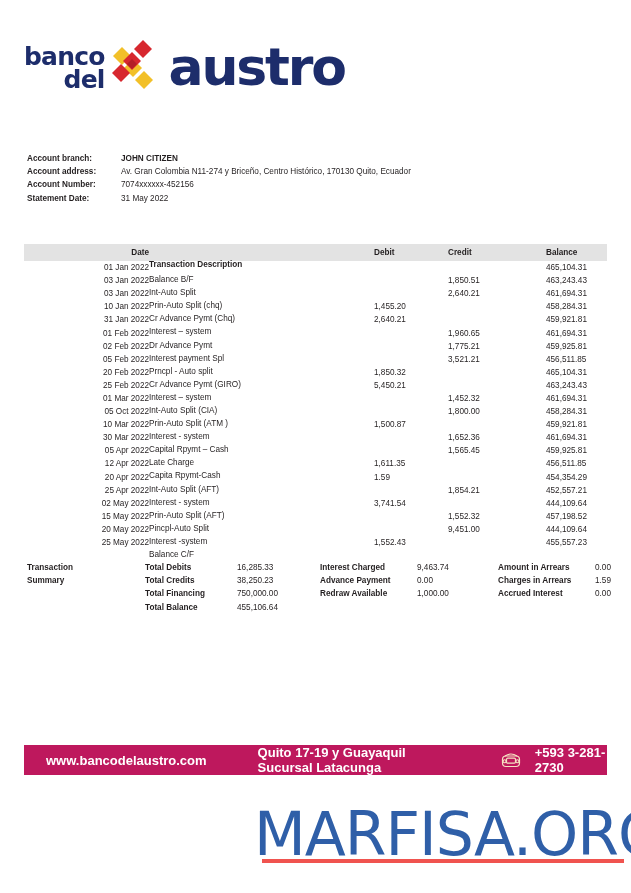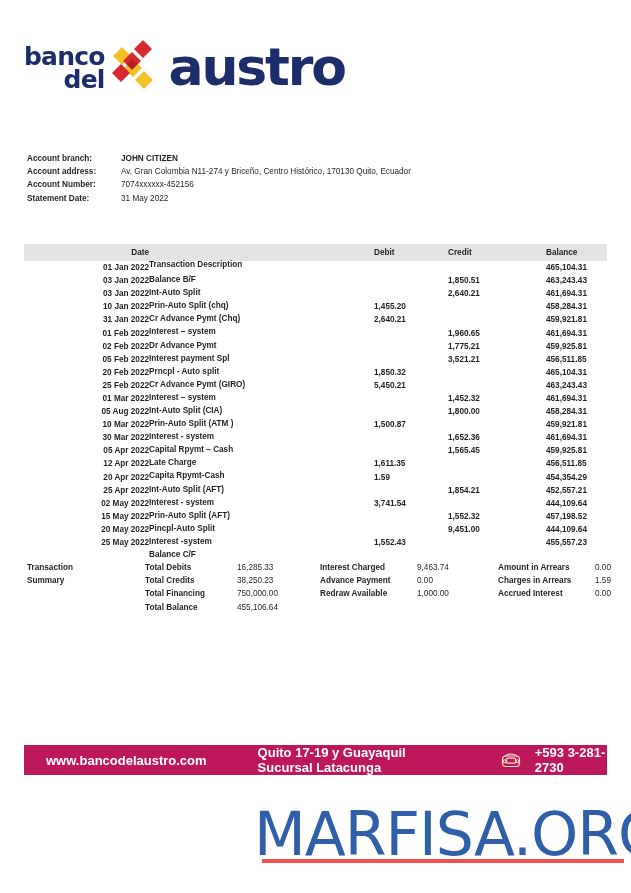--- a/index.html
+++ b/index.html
@@ -85,21 +85,20 @@
     background: #e3e3e3;
     height: 17px;
     display: flex;
     align-items: center;
     font-weight: 700;
   }
   .txn-row {
     height: 13.1px;
     display: flex;
     align-items: center;
-    font-weight: bold;
   }
   .c-date   { width: 122px; flex: 0 0 122px; padding-left: 3px; text-align: right; }
   .c-desc   { width: 225px; flex: 0 0 225px; margin-top: 24px; }
   .c-debit  { width: 74px;  flex: 0 0 74px; }
   .c-credit { width: 98px;  flex: 0 0 98px; }
   .c-bal    { width: 60px;  flex: 0 0 60px; }
 
   
   .summary {
     position: absolute;
@@ -306,21 +305,21 @@
         <span class="c-bal">463,243.43</span>
       </div>
       <div class="txn-row">
         <span class="c-date">01 Mar 2022</span>
         <span class="c-desc">Int-Auto Split (CIA)</span>
         <span class="c-debit"></span>
         <span class="c-credit">1,452.32</span>
         <span class="c-bal">461,694.31</span>
       </div>
       <div class="txn-row">
-        <span class="c-date">05 Aug 2022</span>
+        <span class="c-date">05 Oct 2022</span>
         <span class="c-desc">Prin-Auto Split (ATM )</span>
         <span class="c-debit"></span>
         <span class="c-credit">1,800.00</span>
         <span class="c-bal">458,284.31</span>
       </div>
       <div class="txn-row">
         <span class="c-date">10 Mar 2022</span>
         <span class="c-desc">Interest  - system</span>
         <span class="c-debit">1,500.87</span>
         <span class="c-credit"></span>

